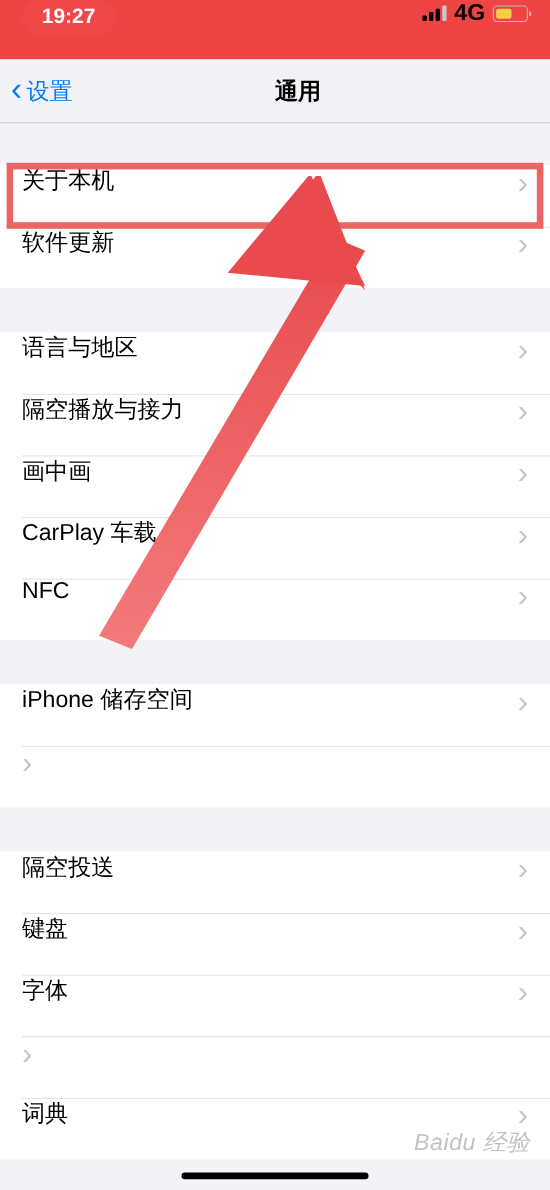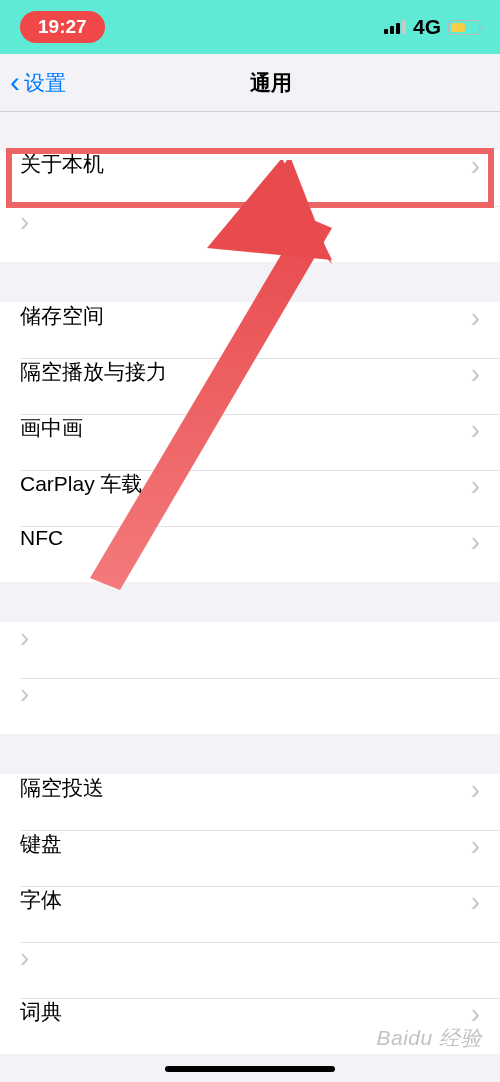--- a/index.html
+++ b/index.html
@@ -12,24 +12,24 @@
       width: 500px;
       height: 1082px;
       background: #f2f2f7;
       font-family: -apple-system, "SF Pro Text", "Helvetica Neue", Arial, sans-serif;
       position: relative;
       overflow: hidden;
     }
     .status-bar {
       display: flex;
       justify-content: space-between;
-      align-items: center;
+      align-items: flex-start;
       height: 54px;
       padding: 0 20px;
-      background: #5eead4;
+      background: #ef4444;
     }
     .time-pill {
       background: #f04848;
       color: #fff;
       font-size: 19px;
       font-weight: 600;
       padding: 5px 18px;
       border-radius: 22px;
     }
     .status-right {
@@ -204,26 +204,27 @@
   <div class="nav-title">通用</div>
 </div>
 
 <div id="content">
     <div class="group">
       <div class="row">
         <span class="row-label">关于本机</span>
         <span class="chevron">›</span>
       </div>
       <div class="row">
-        <span class="chevron">›</span>
-      </div>
-    </div>
-    <div class="group">
-      <div class="row">
-        <span class="row-label">储存空间</span>
+        <span class="row-label">软件更新</span>
+        <span class="chevron">›</span>
+      </div>
+    </div>
+    <div class="group">
+      <div class="row">
+        <span class="row-label">语言与地区</span>
         <span class="chevron">›</span>
       </div>
       <div class="row">
         <span class="row-label">隔空播放与接力</span>
         <span class="chevron">›</span>
       </div>
       <div class="row">
         <span class="row-label">画中画</span>
         <span class="chevron">›</span>
       </div>
@@ -231,20 +232,21 @@
         <span class="row-label">CarPlay 车载</span>
         <span class="chevron">›</span>
       </div>
       <div class="row">
         <span class="row-label">NFC</span>
         <span class="chevron">›</span>
       </div>
     </div>
     <div class="group">
       <div class="row">
+        <span class="row-label">iPhone 储存空间</span>
         <span class="chevron">›</span>
       </div>
       <div class="row">
         <span class="chevron">›</span>
       </div>
     </div>
     <div class="group">
       <div class="row">
         <span class="row-label">隔空投送</span>
         <span class="chevron">›</span>

